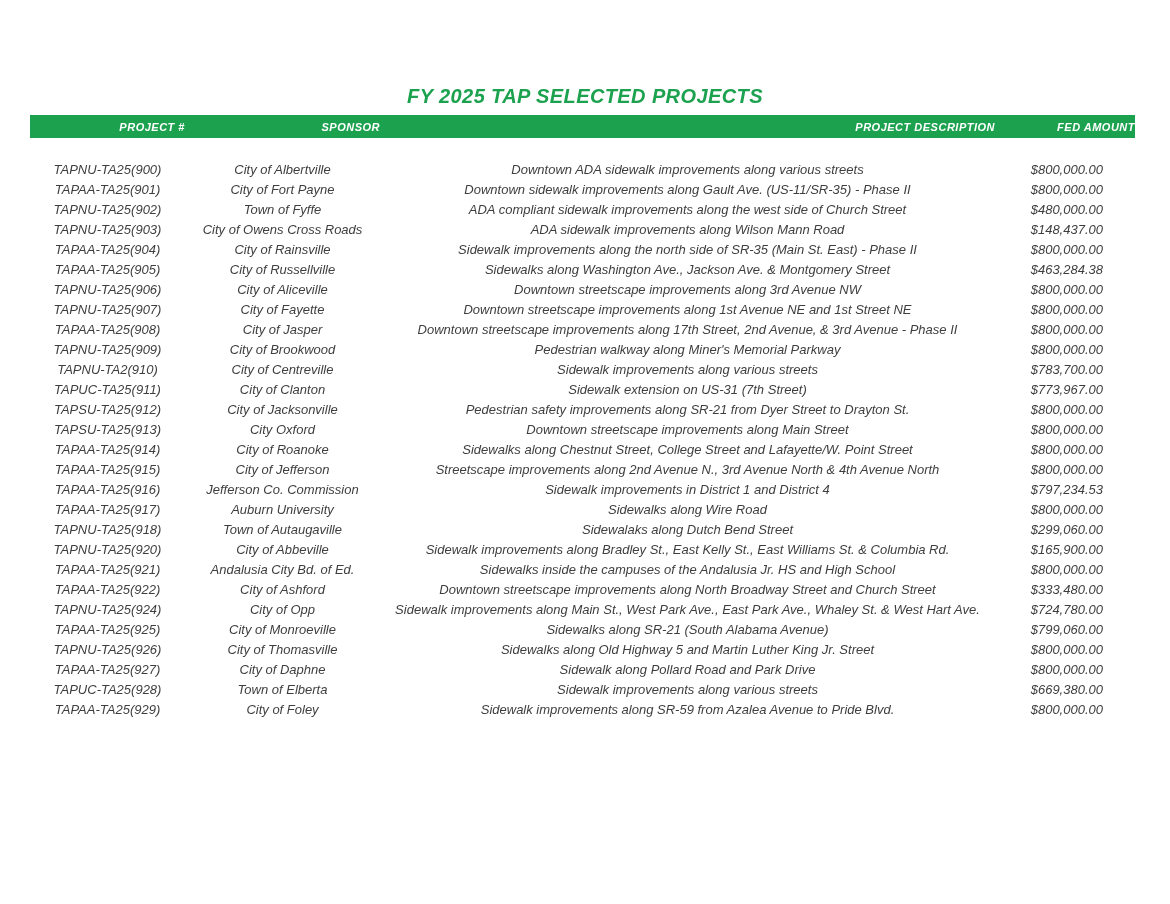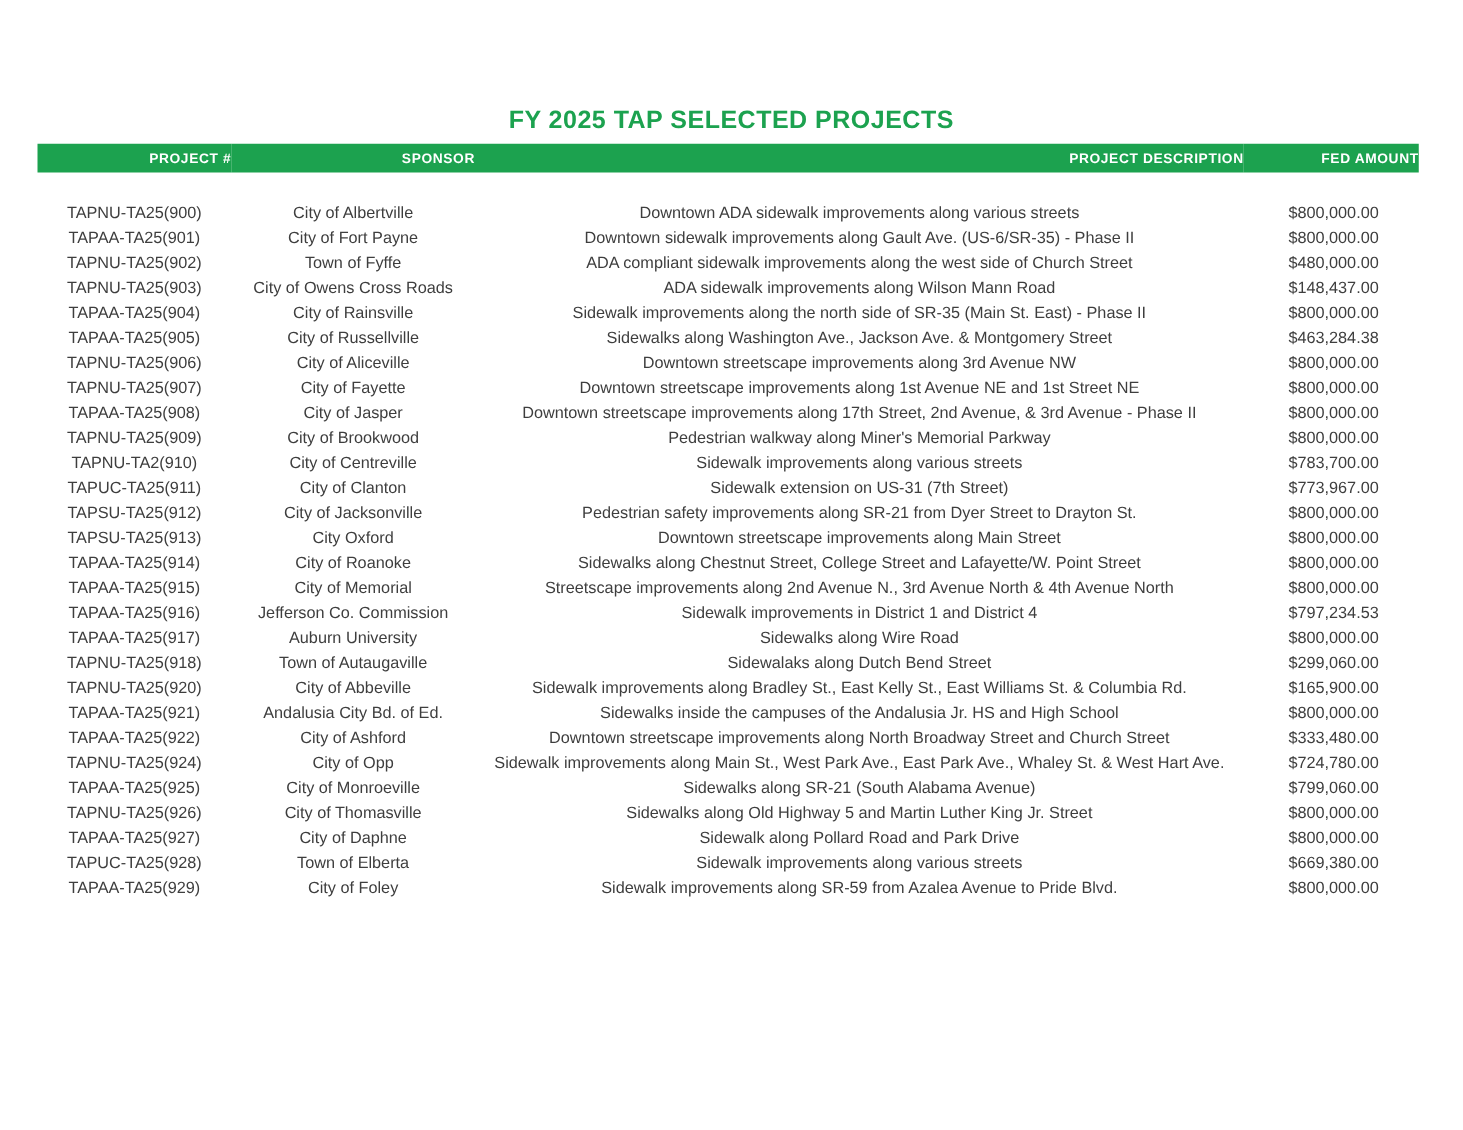--- a/index.html
+++ b/index.html
@@ -5,20 +5,21 @@
   :root { --accent: #1CA24F; --body-text: #3E3E3E; --total-text: #121212; }
   * { box-sizing: border-box; }
   html, body { margin: 0; padding: 0; background: #ffffff; }
   body { font-family: "Liberation Sans", sans-serif; }
   .page {
     position: relative;
     width: 1170px;
     height: 732px;
     background: #ffffff;
     overflow: hidden;
+    font-style: italic;
   }
   .title {
     position: absolute;
     top: 85px;
     left: 0;
     width: 100%;
     margin: 0;
     text-align: center;
     font-size: 20px;
     font-weight: 700;
@@ -109,21 +110,21 @@
           </tr>
           <tr>
             <td>TAPNU-TA25(900)</td>
             <td>City of Albertville</td>
             <td>Downtown ADA sidewalk improvements along various streets</td>
             <td class="amount">$800,000.00</td>
           </tr>
           <tr>
             <td>TAPAA-TA25(901)</td>
             <td>City of Fort Payne</td>
-            <td>Downtown sidewalk improvements along Gault Ave. (US-6/SR-35) - Phase II</td>
+            <td>Downtown sidewalk improvements along Gault Ave. (US-11/SR-35) - Phase II</td>
             <td class="amount">$800,000.00</td>
           </tr>
           <tr>
             <td>TAPNU-TA25(902)</td>
             <td>Town of Fyffe</td>
             <td>ADA compliant sidewalk improvements along the west side of Church Street</td>
             <td class="amount">$480,000.00</td>
           </tr>
           <tr>
             <td>TAPNU-TA25(903)</td>
@@ -192,21 +193,21 @@
             <td class="amount">$800,000.00</td>
           </tr>
           <tr>
             <td>TAPAA-TA25(914)</td>
             <td>City of Roanoke</td>
             <td>Sidewalks along Chestnut Street, College Street and Lafayette/W. Point Street</td>
             <td class="amount">$800,000.00</td>
           </tr>
           <tr>
             <td>TAPAA-TA25(915)</td>
-            <td>City of Memorial</td>
+            <td>City of Jefferson</td>
             <td>Streetscape improvements along 2nd Avenue N., 3rd Avenue North &amp; 4th Avenue North</td>
             <td class="amount">$800,000.00</td>
           </tr>
           <tr>
             <td>TAPAA-TA25(916)</td>
             <td>Jefferson Co. Commission</td>
             <td>Sidewalk improvements in District 1 and District 4</td>
             <td class="amount">$797,234.53</td>
           </tr>
           <tr>

